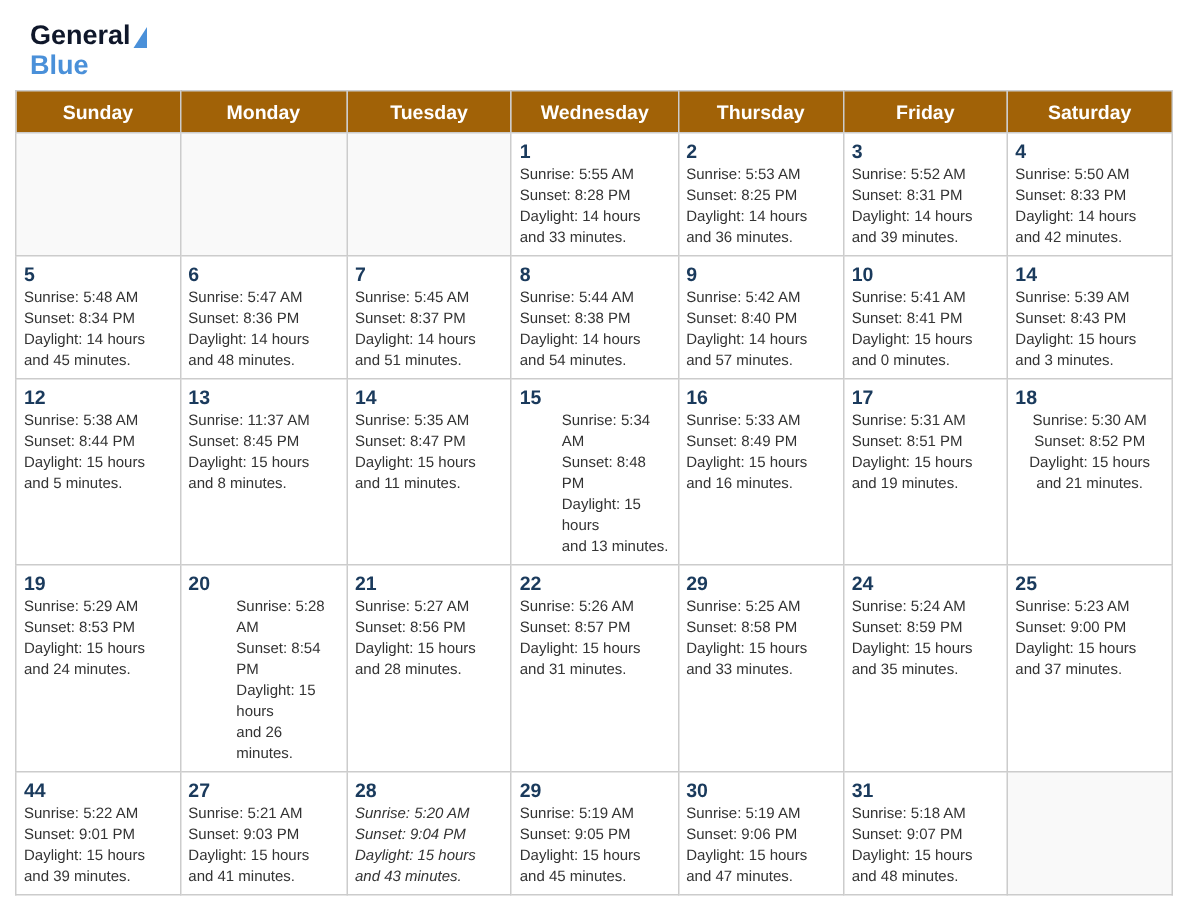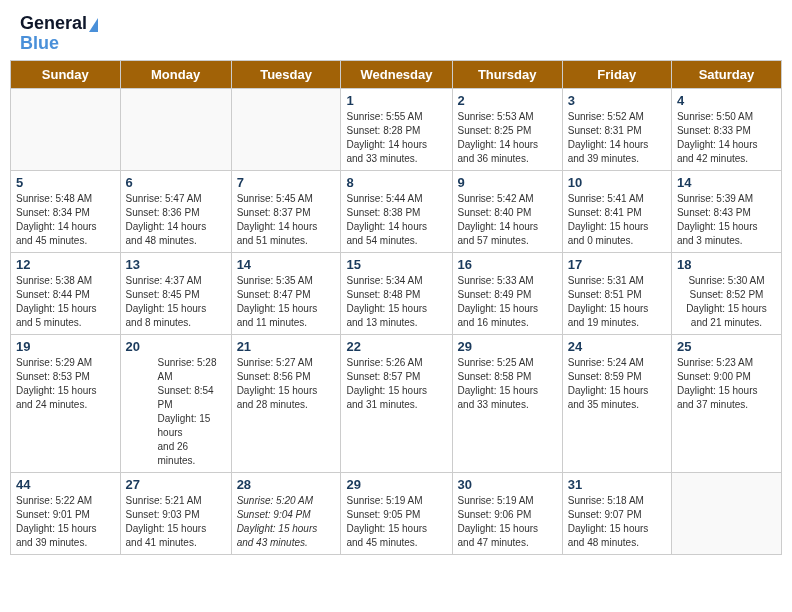--- a/index.html
+++ b/index.html
@@ -207,35 +207,35 @@
         <tr>
           <td>
             <span class="day-num">12</span>
             <div class="day-info" style="white-space: pre-line;">Sunrise: 5:38 AM
 Sunset: 8:44 PM
 Daylight: 15 hours
 and 5 minutes.</div>
           </td>
           <td>
             <span class="day-num">13</span>
-            <div class="day-info" style="white-space: pre-line;">Sunrise: 4:37 AM
+            <div class="day-info" style="white-space: pre-line;">Sunrise: 11:37 AM
 Sunset: 8:45 PM
 Daylight: 15 hours
 and 8 minutes.</div>
           </td>
           <td>
             <span class="day-num">14</span>
             <div class="day-info" style="white-space: pre-line;">Sunrise: 5:35 AM
 Sunset: 8:47 PM
 Daylight: 15 hours
 and 11 minutes.</div>
           </td>
           <td>
             <span class="day-num">15</span>
-            <div class="day-info" style="white-space: pre-line;">Sunrise: 5:34 AM
+            <div class="day-info" style="white-space: pre-line; margin-left: 28px;">Sunrise: 5:34 AM
 Sunset: 8:48 PM
 Daylight: 15 hours
 and 13 minutes.</div>
           </td>
           <td>
             <span class="day-num">16</span>
             <div class="day-info" style="white-space: pre-line;">Sunrise: 5:33 AM
 Sunset: 8:49 PM
 Daylight: 15 hours
 and 16 minutes.</div>

